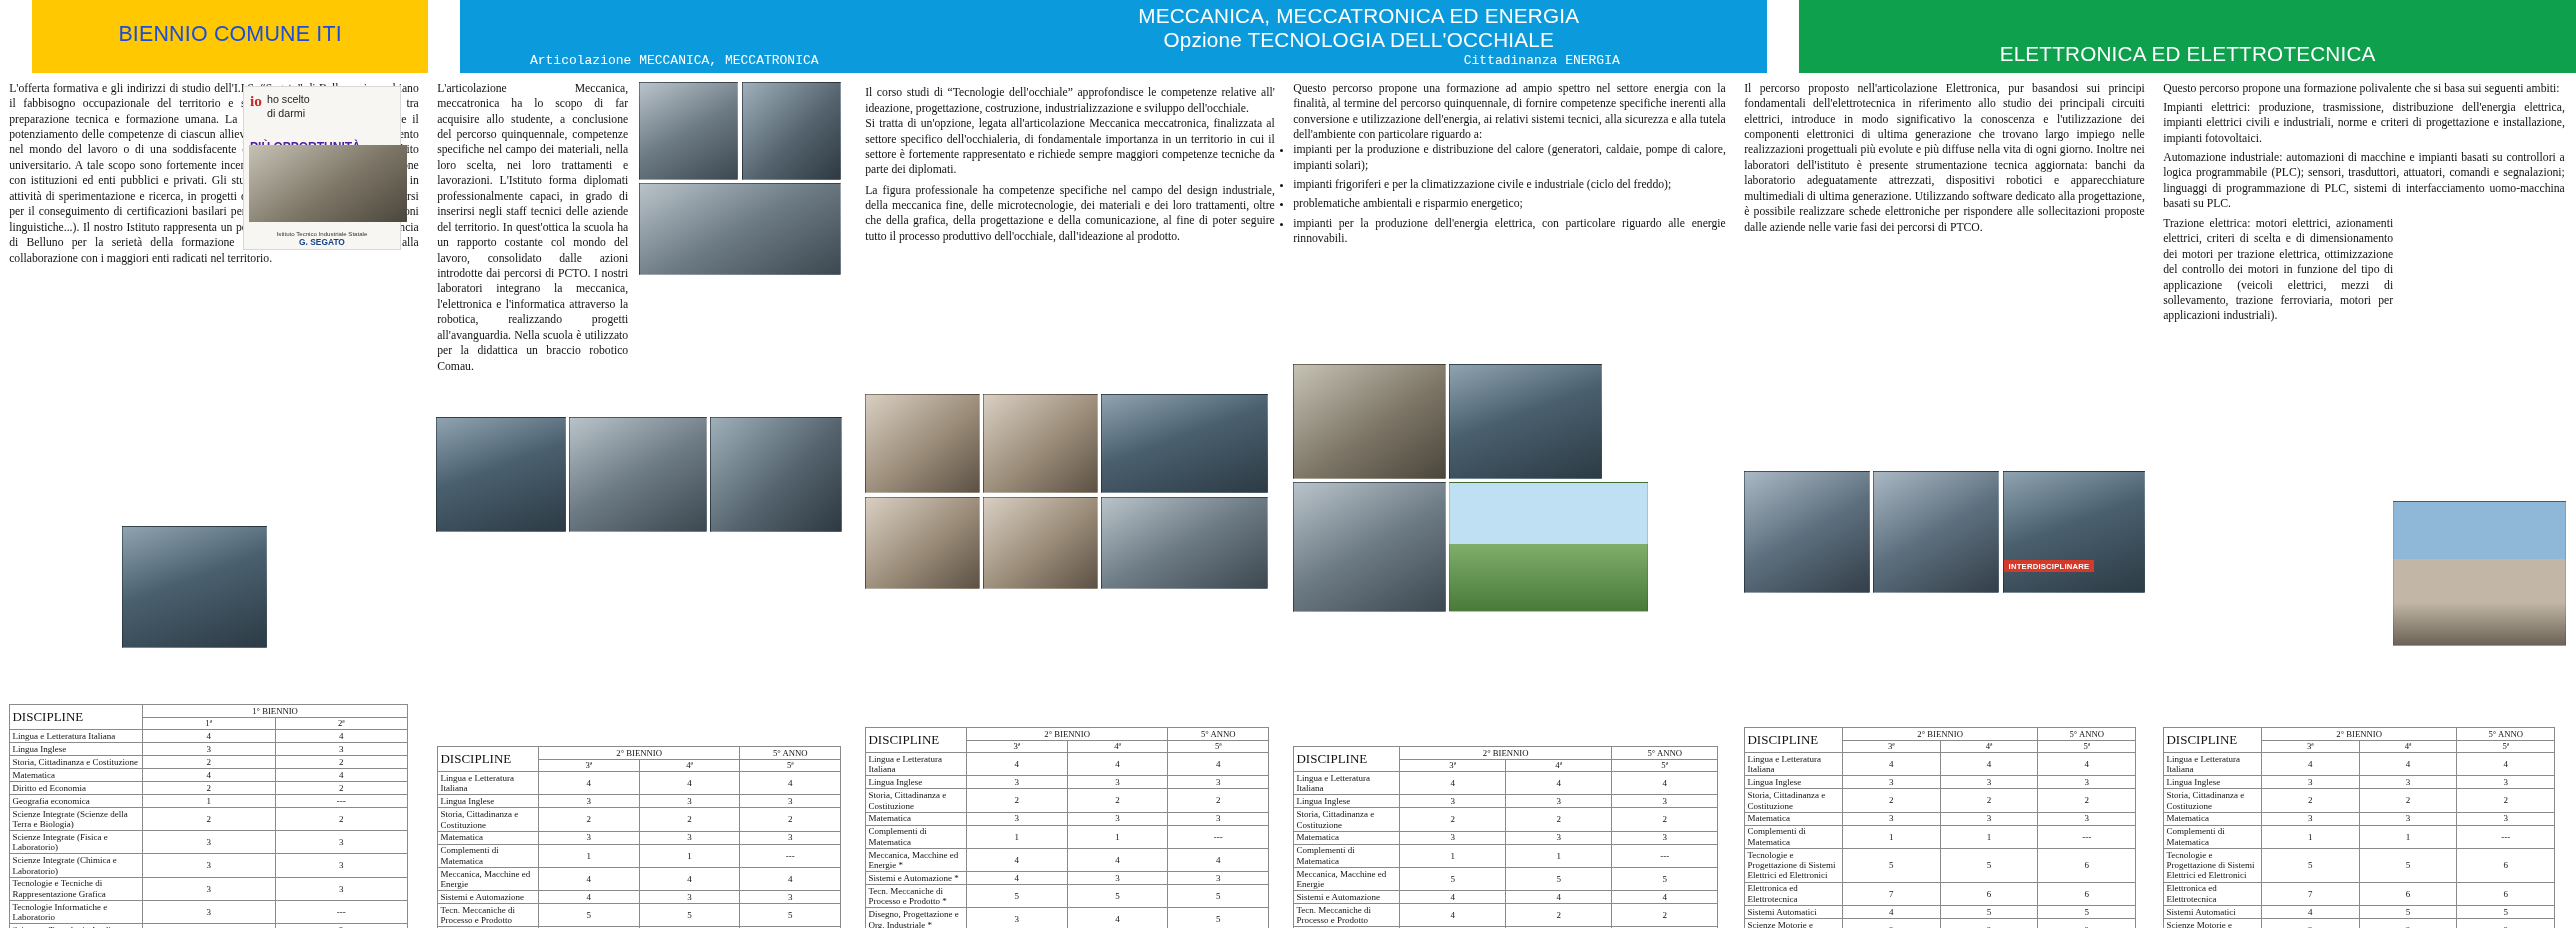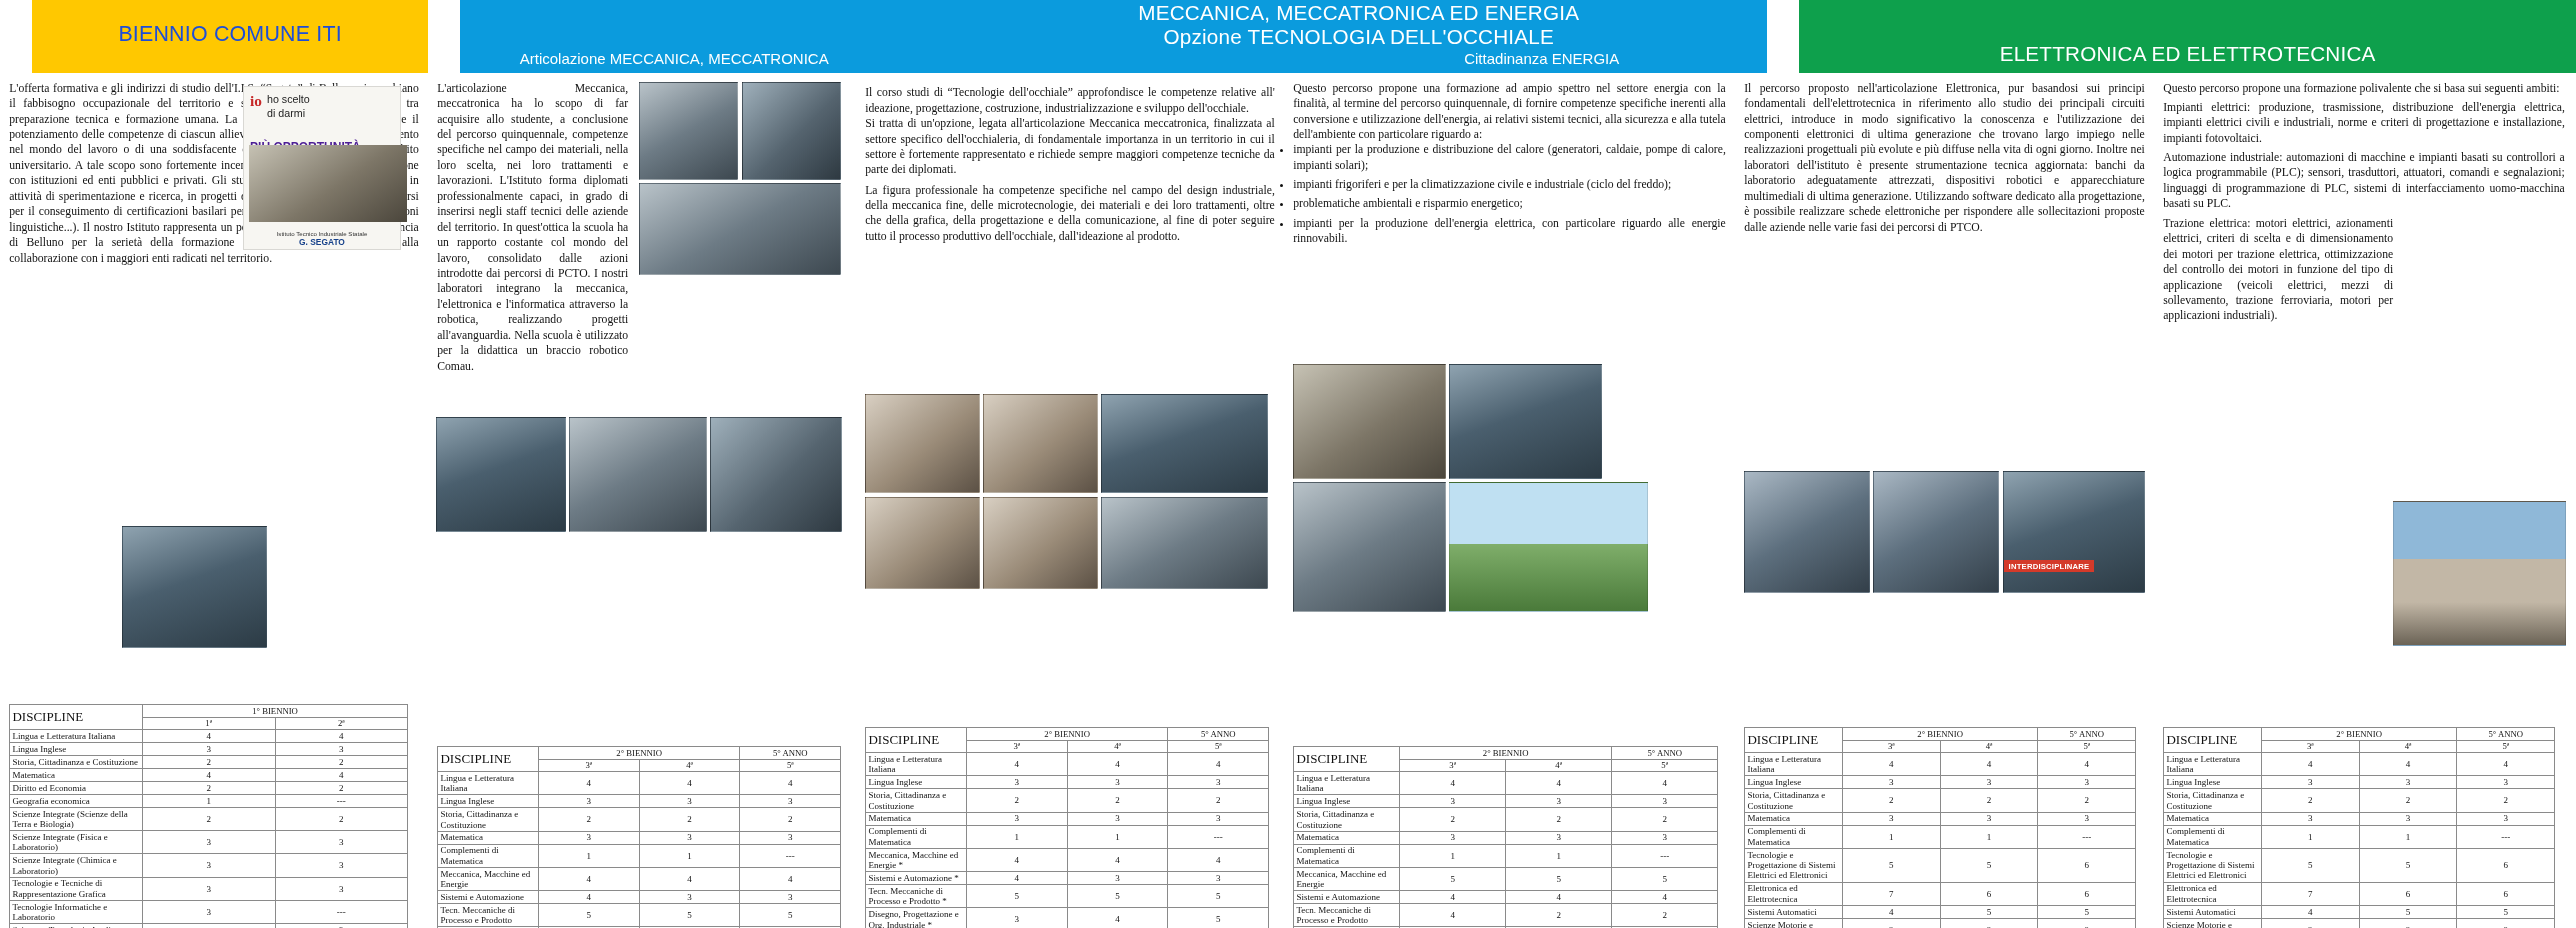--- a/index.html
+++ b/index.html
@@ -17,22 +17,22 @@
   .banner { position:relative; display:flex; flex-direction:column;
             align-items:center; justify-content:flex-end; padding-bottom:4.6px;margin-left:32px; }
   .b-yellow { width:428px; background:#FFC800; }
   .b-blue   { width:1308px; background:#0B9BDD; }
   .b-green  { width:839px; background:#0EA04C; }
   .banner-title {
     color:#ffffff; font-size:20.7px; letter-spacing:0.2px;
     line-height:1.15; white-space:nowrap;
   }
   .b-yellow .banner-title { color:#1d4ed8; font-size:21.4px; }
-  .banner-sub { color:#ffffff; font-size:15px; text-align:center;
-                line-height:1.2; white-space:nowrap; }
+  .banner-sub { color:#ffffff; font-size:13px; text-align:center;
+                line-height:1.2; white-space:nowrap;font-family:Liberation Mono, monospace; }
   .yellow-center { height:73px; display:flex; align-items:center; justify-content:center; }
 
   
   .blue-top { width:100%; display:flex; justify-content:center; }
   .blue-top .banner-title { margin-left:260px; }
   .blue-subs { display:flex; width:100%; }
   .blue-subs > div { display:flex; justify-content:center; }
   .bs1 { width:428px; }
   .bs2 { width:428px; }
   .bs3 { width:451px; }

